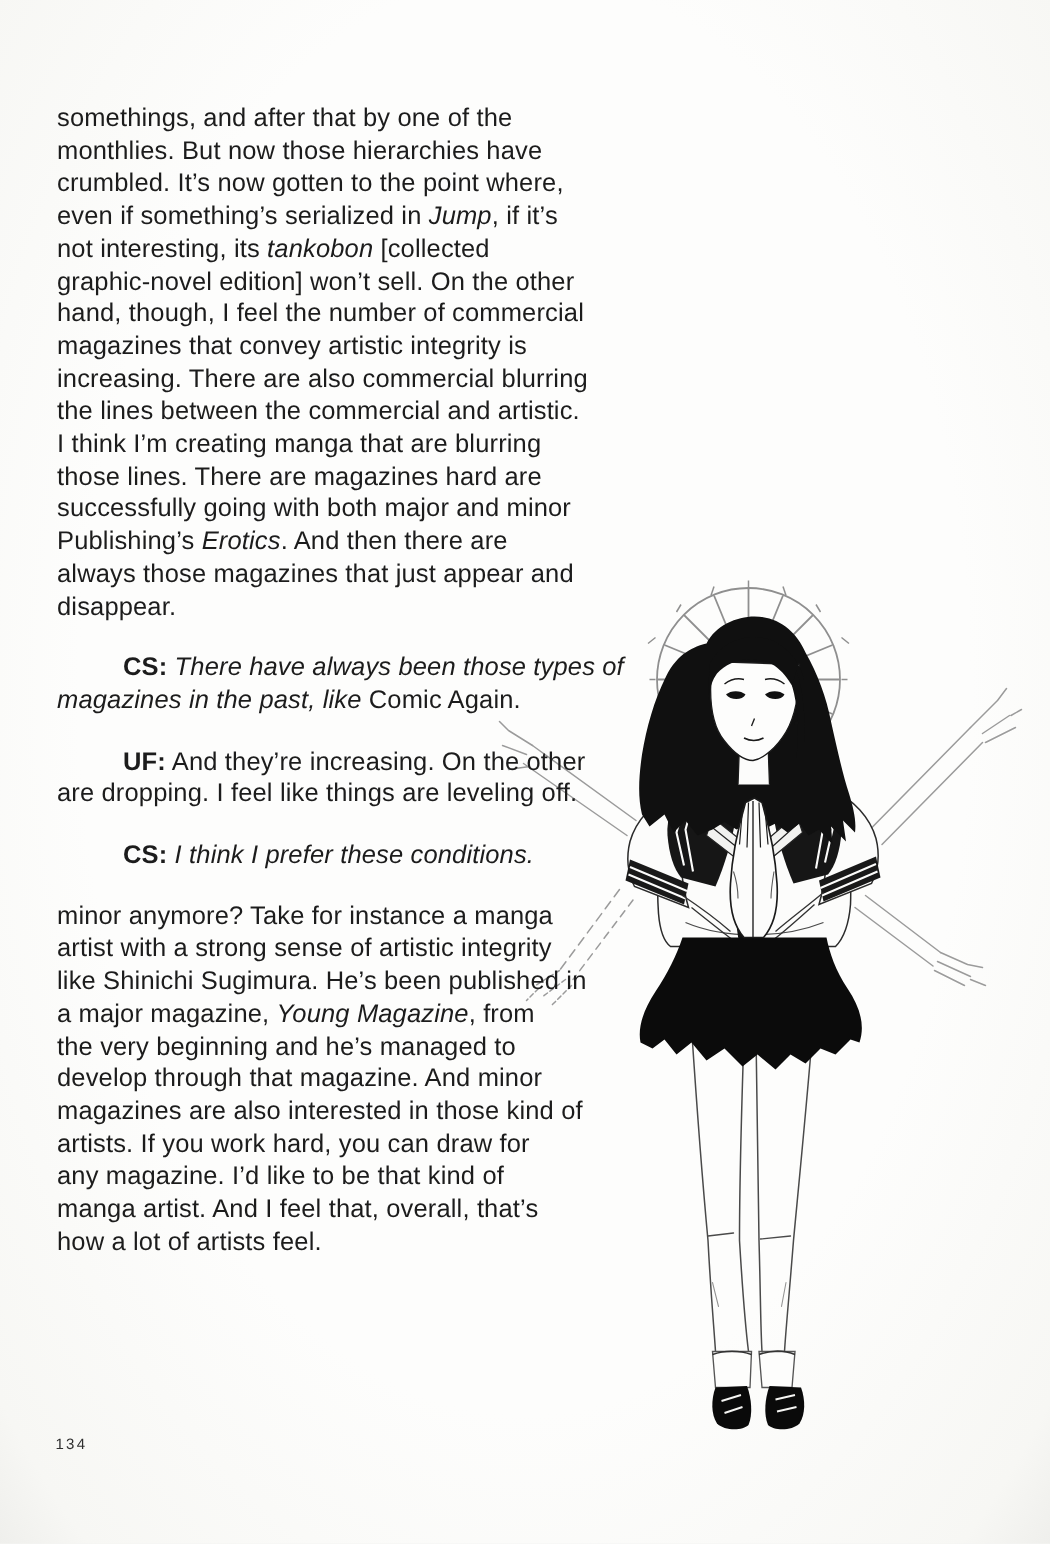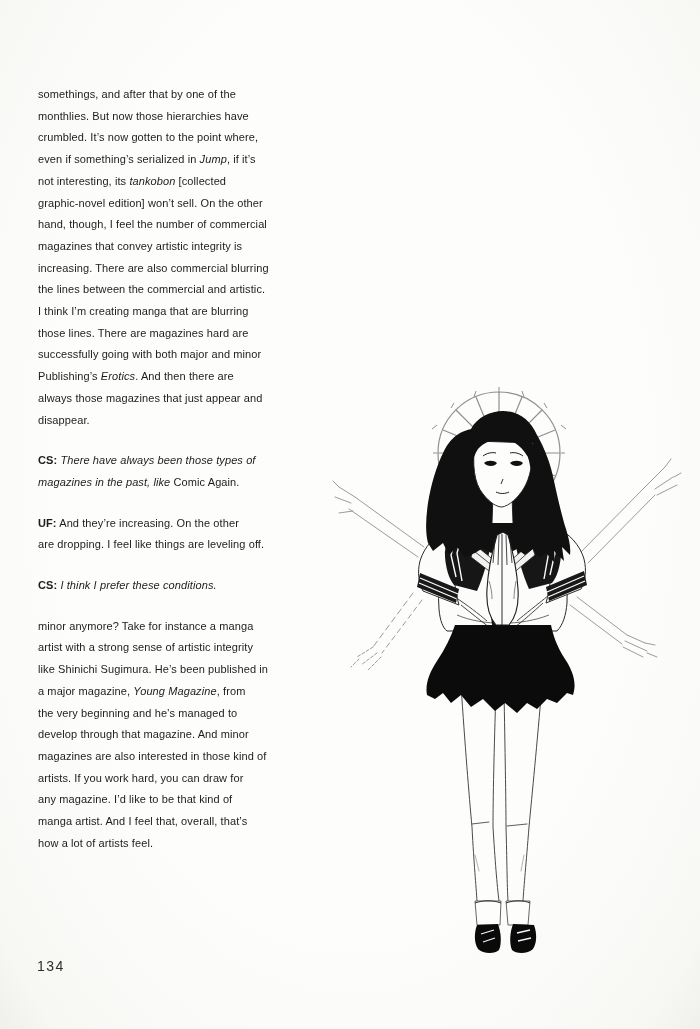--- a/index.html
+++ b/index.html
@@ -7,31 +7,31 @@
     width:700px;height:1029px;
     background:#f4f4f2;
     font-family:"Liberation Sans", sans-serif;
   }
   .page{
     position:relative;width:700px;height:1029px;overflow:hidden;
     background:
       radial-gradient(ellipse at 50% 45%, #fdfdfc 60%, #f7f7f4 92%, #efefec 100%);
   }
   .transcript{
-    position:absolute;left:38px;top:84px;width:336px;
-    font-size:11px;line-height:21.7px;letter-spacing:0.1px;
+    position:absolute;left:38px;top:68px;width:336px;
+    font-size:17px;line-height:21.7px;letter-spacing:0.1px;
     color:#1c1c1c;z-index:2;
   }
   .paragraph{margin:0 0 19px 0;}
   .line{white-space:nowrap;}
-  .b{font-weight:bold;}
+  .b{font-weight:bold;margin-left:44px;}
   .i{font-style:italic;}
   .page-number{
     position:absolute;left:37px;top:958px;
-    font-size:14px;color:#2e2e2e;letter-spacing:1.5px;z-index:2;
+    font-size:10px;color:#2e2e2e;letter-spacing:1.5px;z-index:2;
   }
   .illustration{
     position:absolute;left:325px;top:385px;width:375px;height:585px;z-index:1;
   }
   .illustration svg{display:block;width:100%;height:100%;}
 </style>
 </head>
 <body>
 
 <div class="page">

